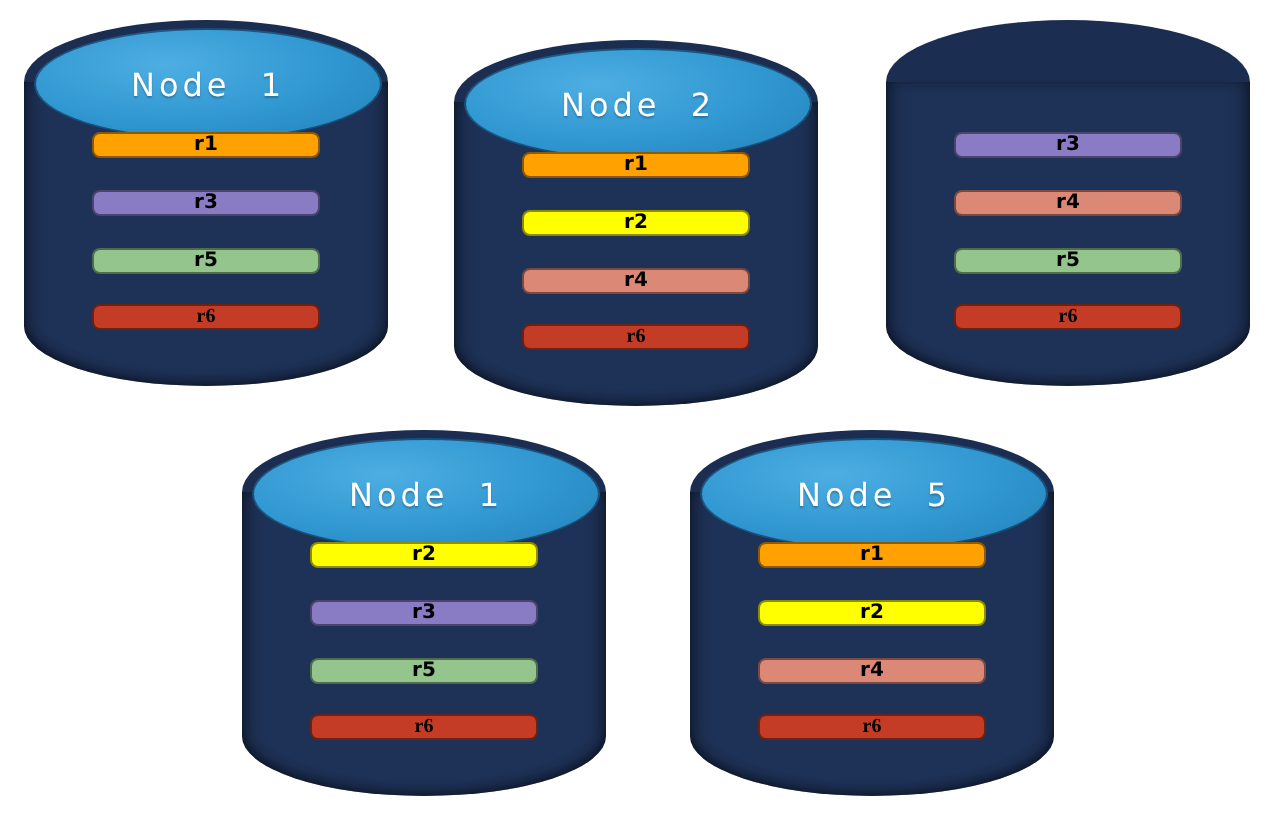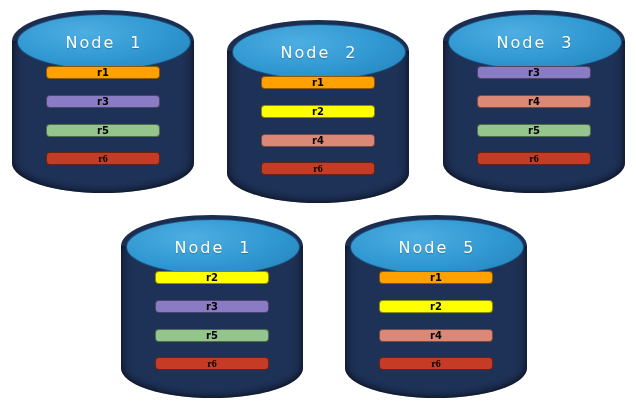--- a/index.html
+++ b/index.html
@@ -118,23 +118,20 @@
       <div class="bars">
         <div class="bar slot-0" style="background: rgb(255, 161, 1);">r1</div>
         <div class="bar slot-1" style="background: rgb(255, 255, 0);">r2</div>
         <div class="bar slot-2" style="background: rgb(220, 136, 119);">r4</div>
         <div class="bar slot-3" style="background: rgb(196, 60, 38);">r6</div>
       </div>
     </div>
     <div class="node pos-2">
       <div class="cyl-rim"></div>
       <div class="cyl-body"></div>
-      <div class="cyl-face">
-        <span class="node-label">Node 3</span>
-      </div>
       <div class="bars">
         <div class="bar slot-0" style="background: rgb(138, 124, 196);">r3</div>
         <div class="bar slot-1" style="background: rgb(220, 136, 119);">r4</div>
         <div class="bar slot-2" style="background: rgb(147, 197, 141);">r5</div>
         <div class="bar slot-3" style="background: rgb(196, 60, 38);">r6</div>
       </div>
     </div>
     <div class="node pos-3">
       <div class="cyl-rim"></div>
       <div class="cyl-body"></div>

